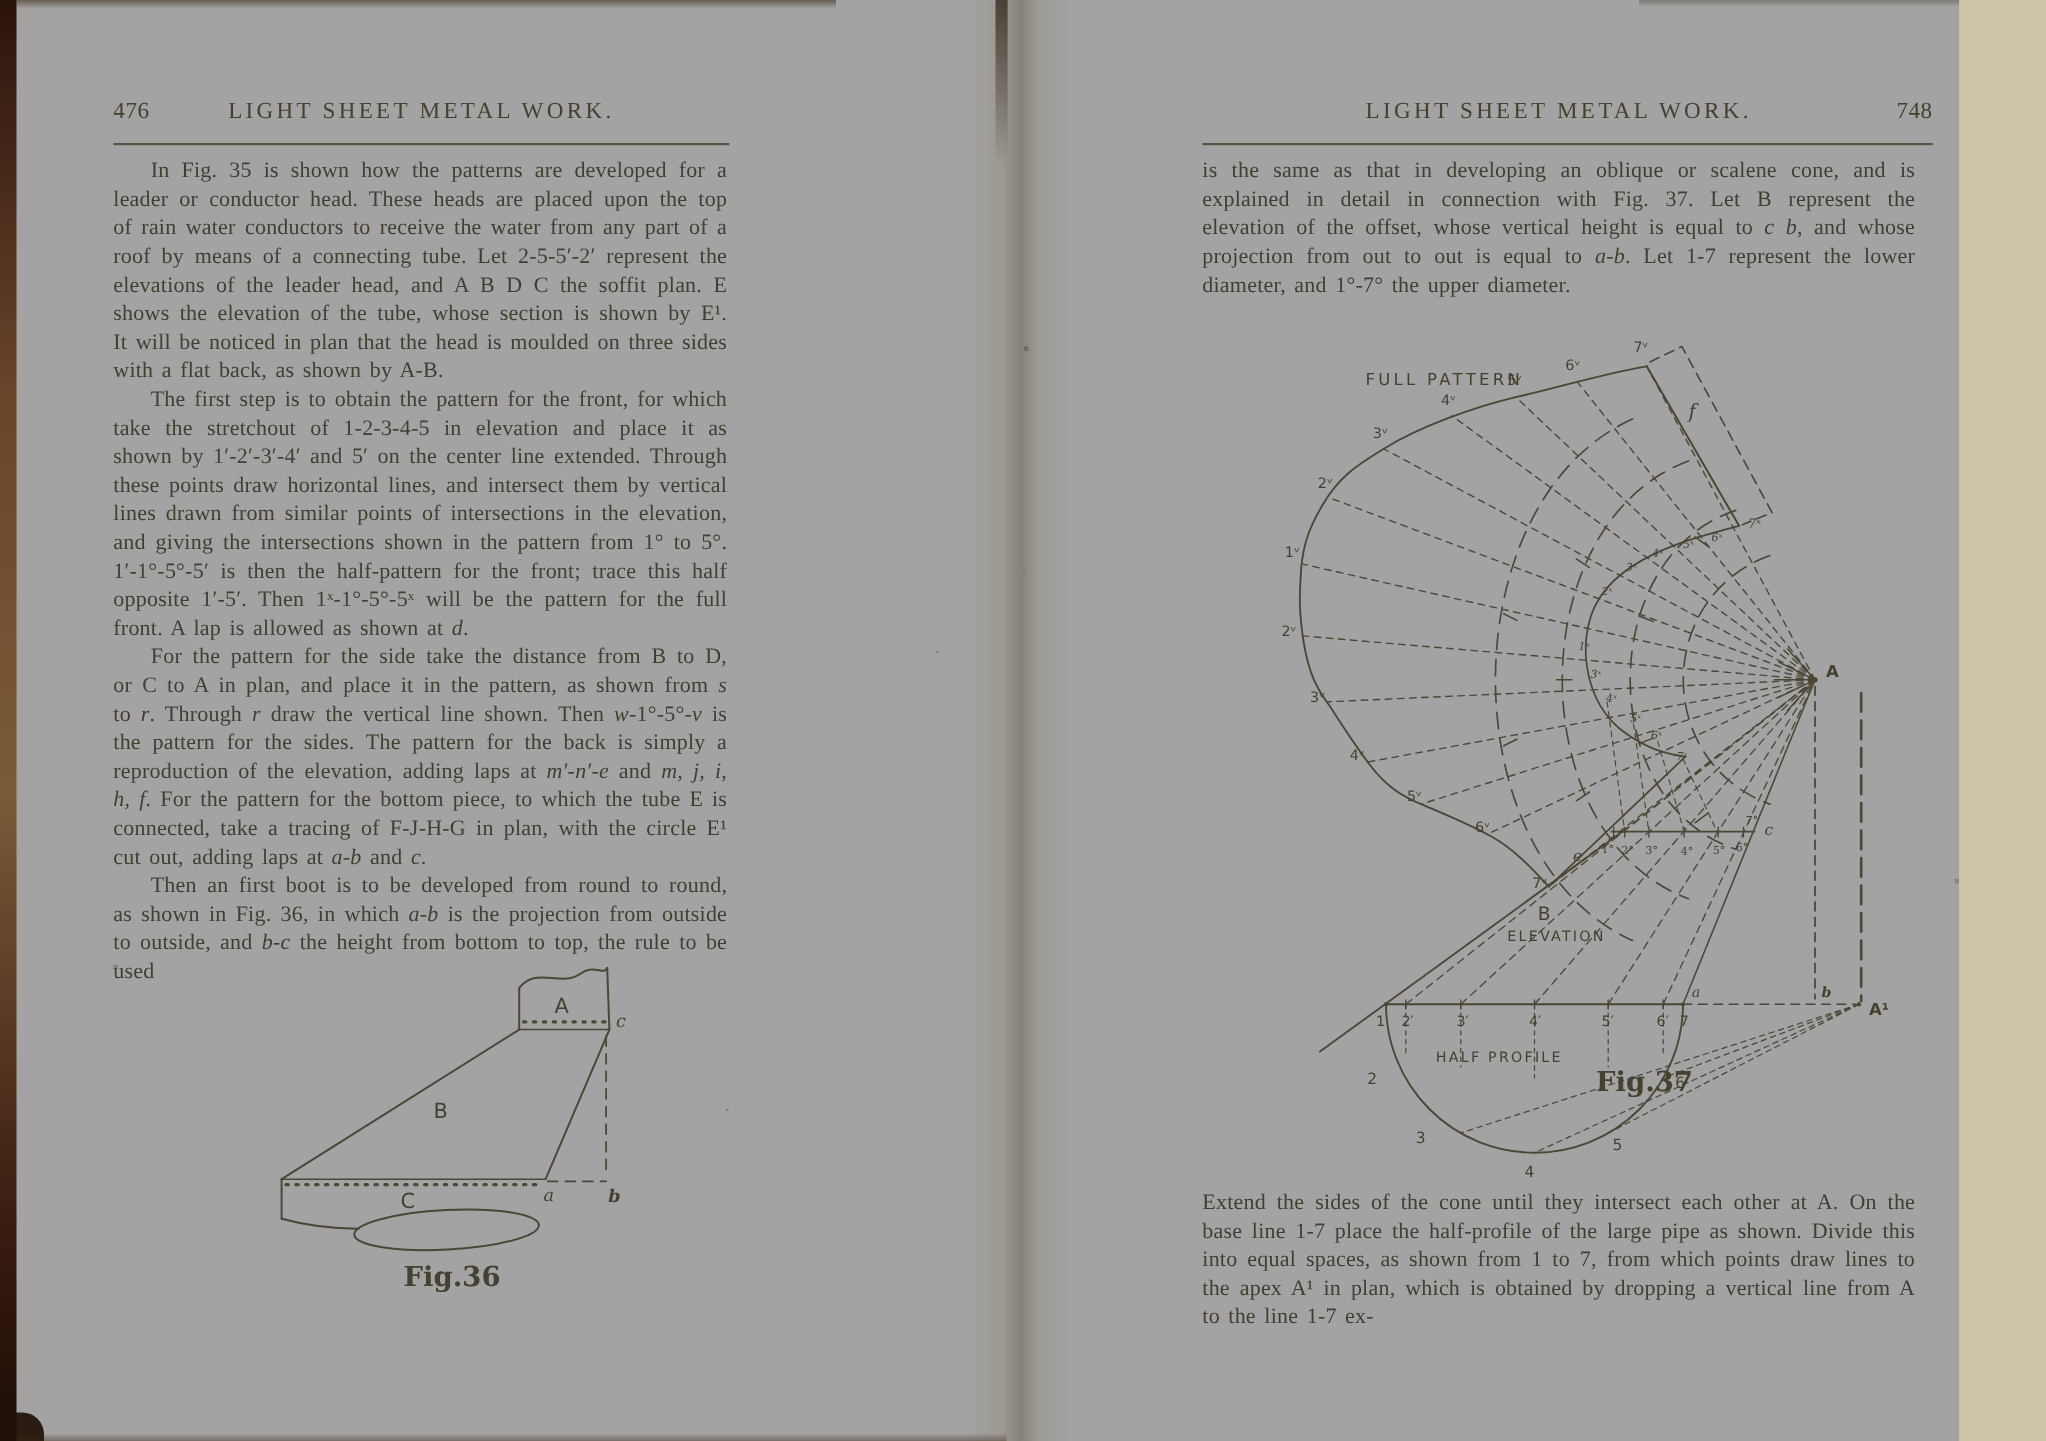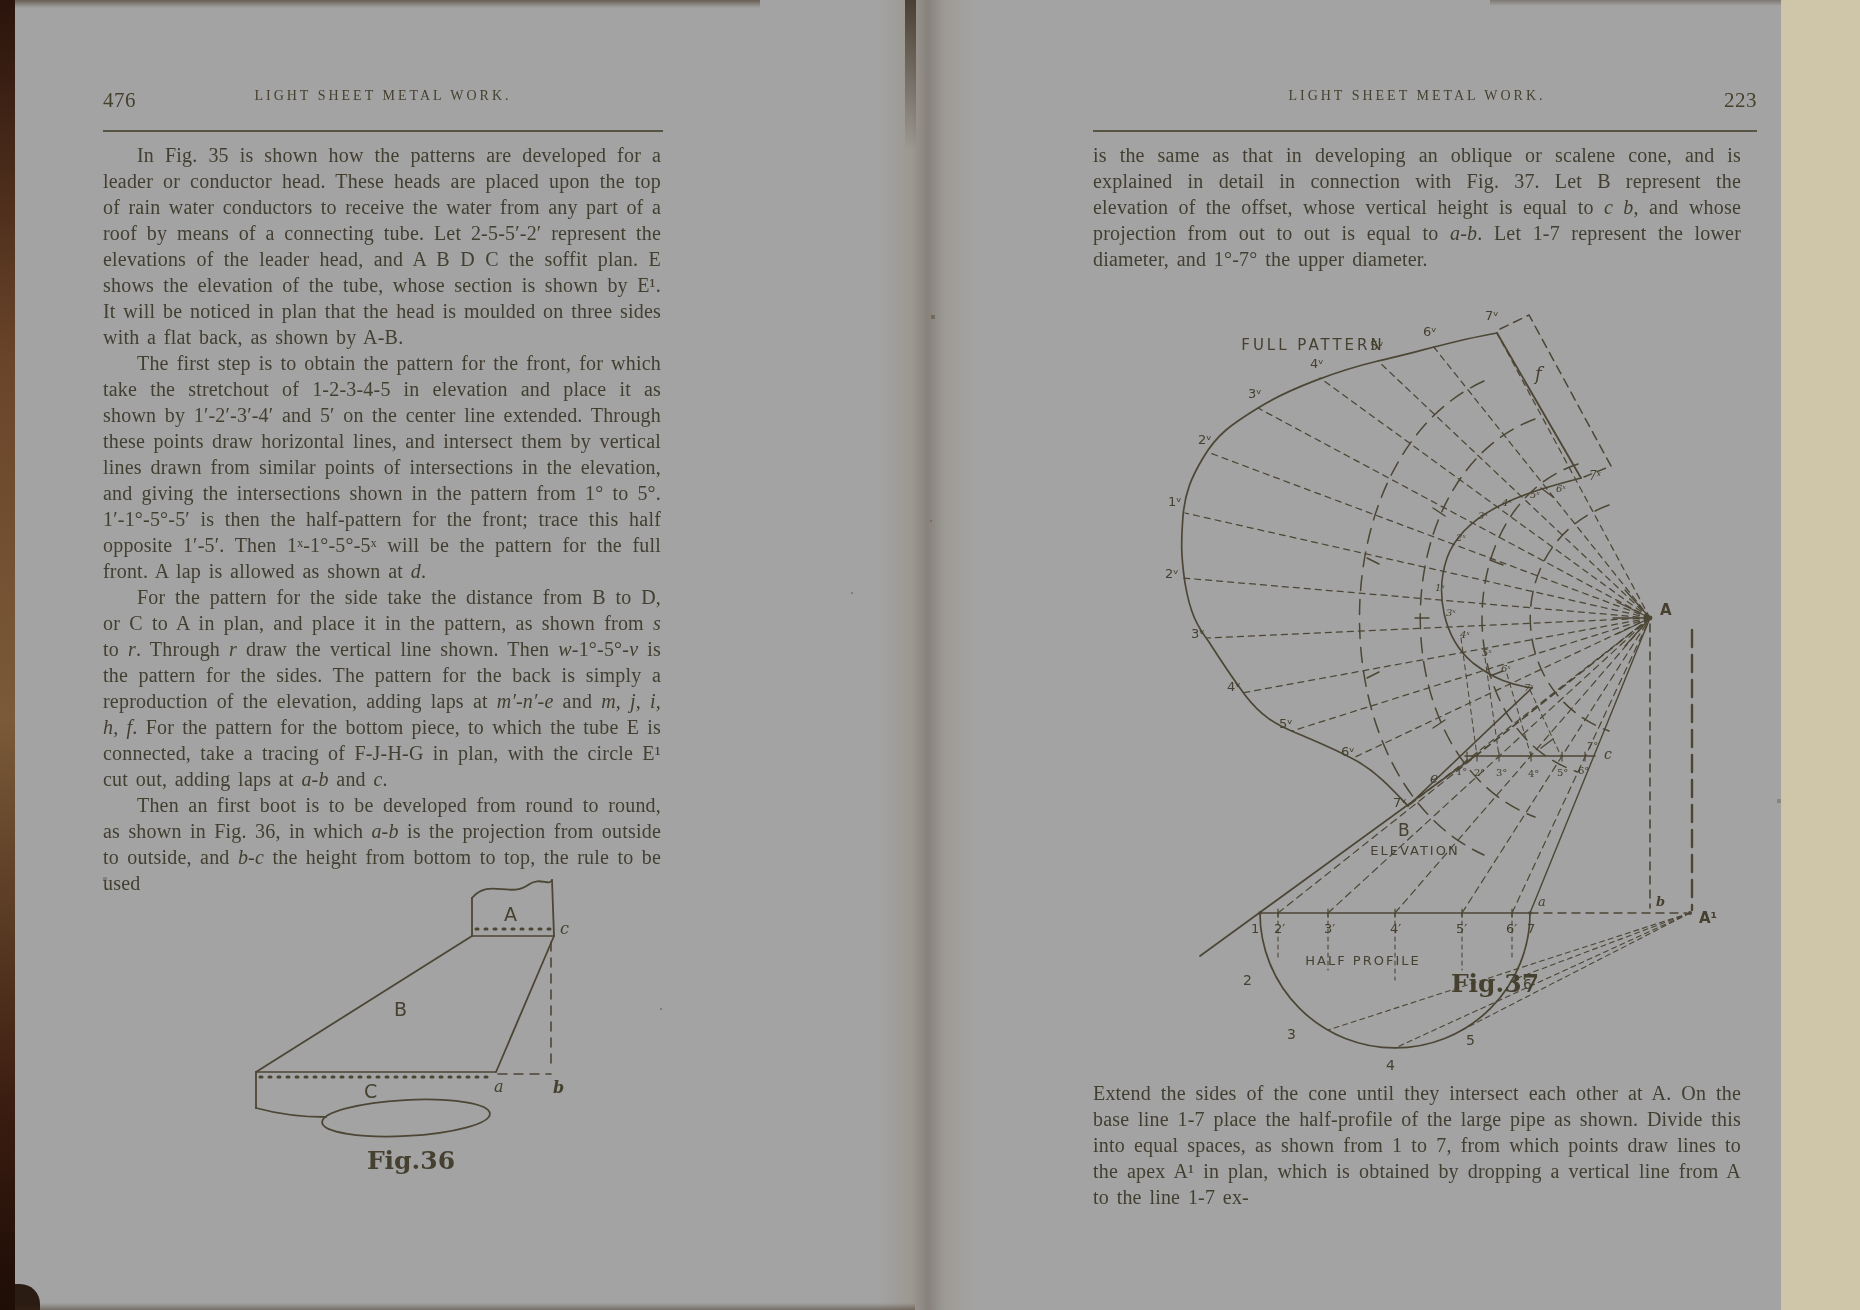--- a/index.html
+++ b/index.html
@@ -25,21 +25,21 @@
   .right-paper{position:absolute;left:1855px;top:0;width:5px;height:100%;background:#dcd2b2;}
   .specks{position:absolute;left:0;top:0;width:2px;height:2px;background:transparent;
       box-shadow:932px 316px 0 1px rgba(80,70,50,.45),
                  851px 592px 0 0 rgba(80,70,50,.4),
                  104px 878px 0 1px rgba(80,70,50,.35),
                  1778px 800px 0 1px rgba(80,70,50,.3),
                  660px 1008px 0 0 rgba(80,70,50,.4),
                  930px 520px 0 0 rgba(80,70,50,.35);}
   
   .pg-head{position:absolute;top:88px;font-size:21px;letter-spacing:.5px;color:#46412f;}
-  .run-title{position:absolute;top:88px;font-size:14px;letter-spacing:3px;color:#46412f;text-align:center;}
+  .run-title{position:absolute;top:88px;font-size:21px;letter-spacing:3px;color:#46412f;text-align:center;}
   .head-rule{position:absolute;top:130px;height:2px;background:rgba(75,70,50,.85);}
   
   .col{position:absolute;font-size:20px;line-height:26px;letter-spacing:.2px;word-spacing:2.5px;}
   .col p{margin:0;text-align:justify;}
   .col-left p{text-indent:34px;}
   .col-right p{text-indent:0;}
   .bb{font-weight:normal;}
   .it{font-style:italic;font-family:Liberation Serif, serif;}
   
   .fig{position:absolute;}
@@ -104,21 +104,21 @@
           <text x="246" y="226" font-size="16" font-style="italic">a</text>
           <text x="305" y="227" font-size="16" font-style="italic" font-weight="bold">b</text>
           <text x="312" y="68" font-size="16" font-style="italic">c</text>
           <text x="163" y="303" font-size="25" font-weight="bold" text-anchor="middle">Fig.36</text>
         </svg>
     </div>
   </div>
 
   <div>
     <div class="run-title" style="left:1093px;width:648px;">LIGHT SHEET METAL WORK.</div>
-    <div class="pg-head" style="left:1697px;width:60px;text-align:right;">223</div>
+    <div class="pg-head" style="left:1697px;width:60px;text-align:right;">748</div>
     <div class="head-rule" style="left:1093px;width:664px;"></div>
 
     <div class="col col-right" style="left:1093px;top:142px;width:648px;">
         <p><span>is the same as that in developing an oblique or scalene cone, and is explained in detail in connection with Fig. 37. Let B represent the elevation of the offset, whose vertical height is equal to </span><span class="it">c b</span><span>, and whose projection from out to out is equal to </span><span class="it">a-b</span><span>. Let 1-7 represent the lower diameter, and 1°-7° the upper diameter.</span></p>
       </div>
 
     <div class="fig" style="left:995px;top:258px;">
       <svg width="740" height="812" viewBox="0 0 740 812">
         <g stroke="#4c4635" fill="none" stroke-linecap="round">
 

